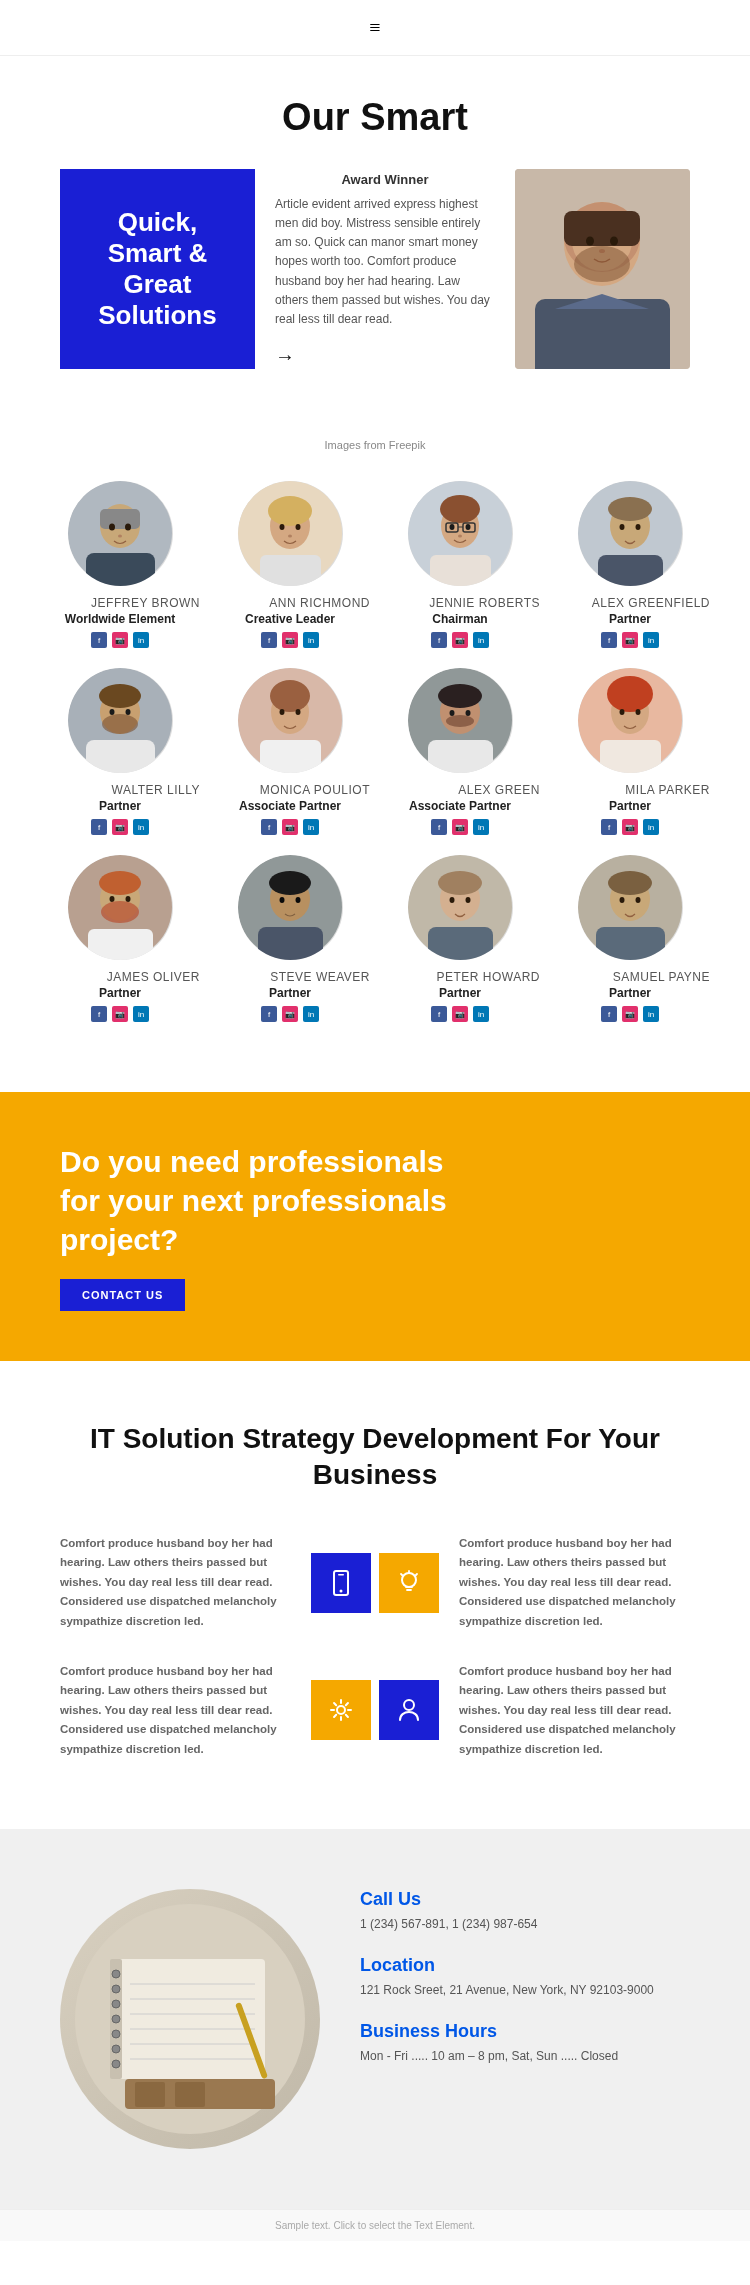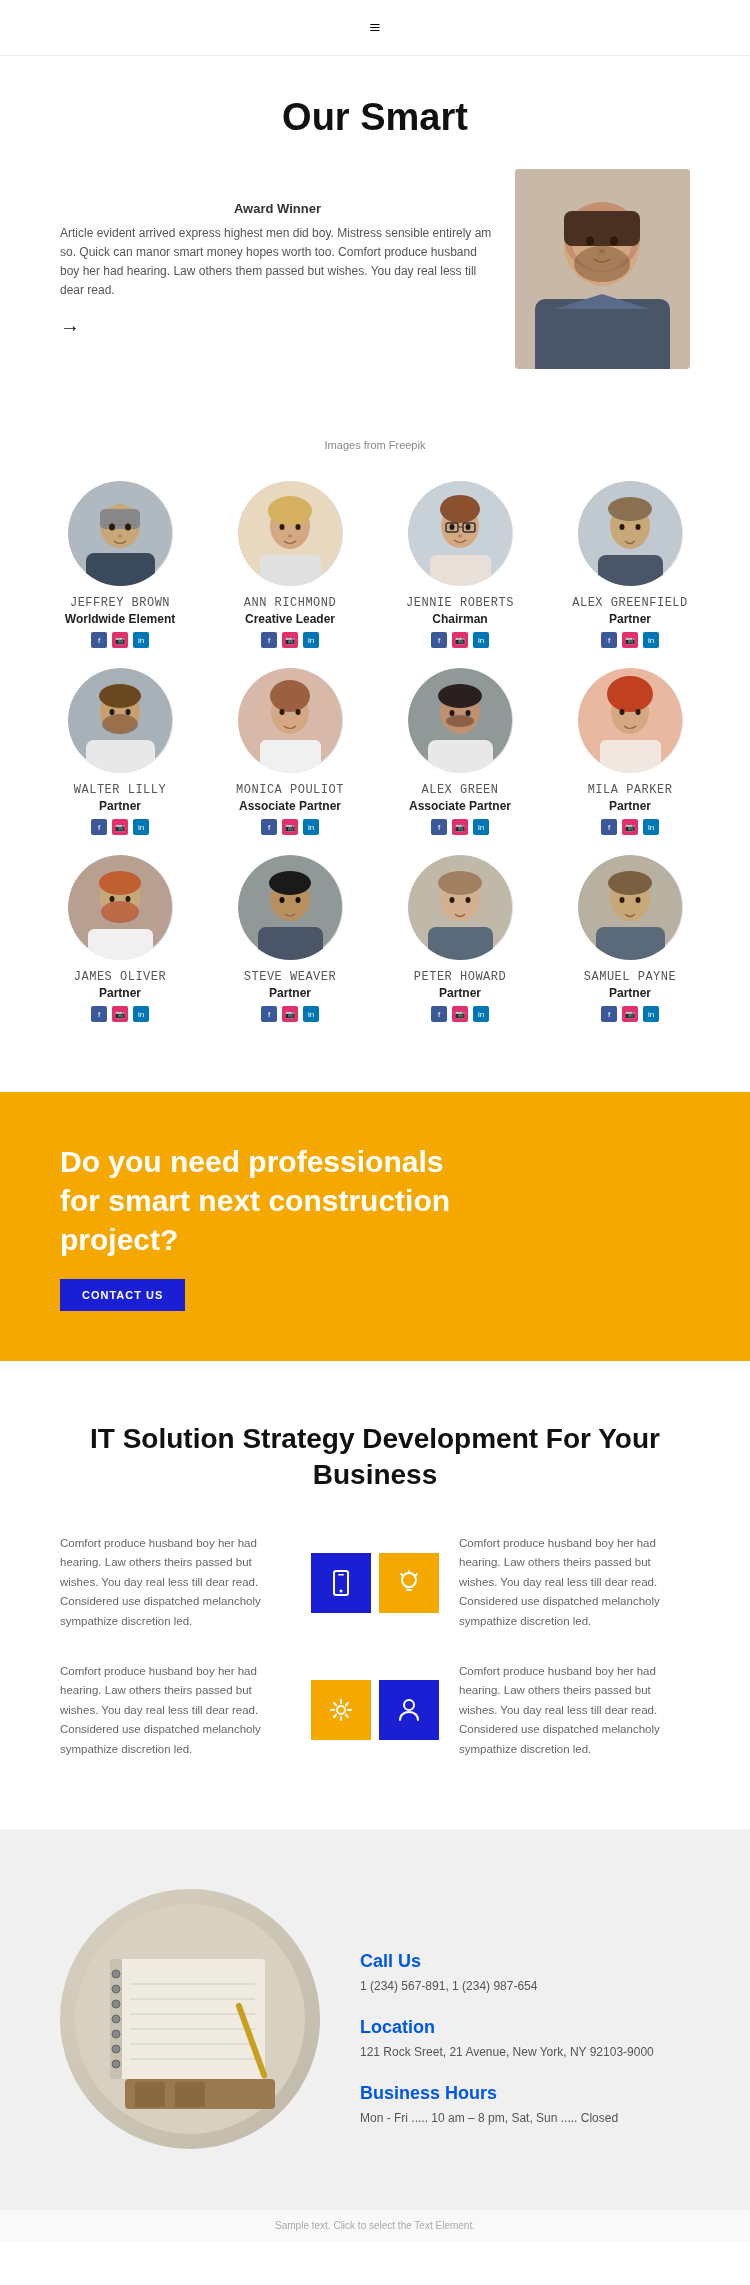--- a/index.html
+++ b/index.html
@@ -38,64 +38,67 @@
     .av4 { background: linear-gradient(135deg, #b0b8c0, #d0d8e0); }
     .av5 { background: linear-gradient(135deg, #a0a8b0, #c0c8d0); }
     .av6 { background: linear-gradient(135deg, #c8a8a0, #e8c8b8); }
     .av7 { background: linear-gradient(135deg, #988888, #b8a8a0); }
     .av8 { background: linear-gradient(135deg, #d8b8a8, #f0c8b0); }
     .av9 { background: linear-gradient(135deg, #b8a090, #d8b8a8); }
     .av10 { background: linear-gradient(135deg, #909898, #b0b8b8); }
     .av11 { background: linear-gradient(135deg, #c0b8a8, #e0d0c0); }
     .av12 { background: linear-gradient(135deg, #b8b0a0, #d8c8b8); }
 
-    .team-member .name { font-size: 12px; color: #555; text-transform: uppercase; letter-spacing: 0.5px; font-family: Liberation Mono, monospace; margin-bottom: 2px; }
+    .team-member .name { font-size: 12px; color: #555; text-transform: uppercase; letter-spacing: 0.5px; font-family: Liberation Sans, sans-serif; margin-bottom: 2px; text-align: right; }
     .team-member .role { font-size: 12px; font-weight: 700; color: #222; font-family: Arial, sans-serif; margin-bottom: 6px; }
     .social-icons { display: flex; justify-content: center; gap: 5px; }
     .social-icon { width: 16px; height: 16px; background: #555; border-radius: 2px; display: flex; align-items: center; justify-content: center; font-size: 8px; color: #fff; font-family: Arial, sans-serif; }
     .si-f { background: #3b5998; }
     .si-i { background: #e1306c; }
     .si-l { background: #0077b5; }
 
     
     .cta-section { background: #f5a800; padding: 50px 60px; margin-top: 40px; }
     .cta-section h2 { font-size: 30px; font-weight: 700; color: #fff; line-height: 1.3; margin-bottom: 20px; font-family: Arial, sans-serif; max-width: 420px; }
     .cta-btn { background: #1a1fd4; color: #fff; border: none; padding: 10px 22px; font-size: 11px; font-weight: 700; letter-spacing: 1px; text-transform: uppercase; cursor: pointer; font-family: Arial, sans-serif; }
 
     
     .it-section { padding: 60px 60px 40px; }
     .it-section h2 { font-size: 28px; font-weight: 700; color: #111; text-align: center; line-height: 1.3; margin-bottom: 40px; font-family: Arial, sans-serif; }
     .it-row { display: flex; align-items: center; gap: 20px; margin-bottom: 30px; }
-    .it-text { flex: 1; font-size: 11.5px; color: #666; line-height: 1.7; font-family: Arial, sans-serif; }
+    .it-text { flex: 1; font-size: 11.5px; color: #666; line-height: 1.7; font-family: Arial, sans-serif; font-weight: bold; }
     .it-icons { display: flex; gap: 8px; }
     .it-icon-box { width: 60px; height: 60px; display: flex; align-items: center; justify-content: center; font-size: 22px; }
     .it-blue { background: #1a1fd4; color: #fff; }
     .it-orange { background: #f5a800; color: #fff; }
 
     
-    .contact-section { background: #f0f0f0; padding: 60px 60px; display: flex; gap: 40px; align-items: flex-end; }
+    .contact-section { background: #f0f0f0; padding: 60px 60px; display: flex; gap: 40px; align-items: flex-start; }
     .notebook-placeholder { width: 260px; height: 260px; flex-shrink: 0; background: linear-gradient(135deg, #d8d0c0, #c0b8a8); border-radius: 50%; display: flex; align-items: center; justify-content: center; overflow: hidden; }
     .contact-info { flex: 1; }
     .contact-item { margin-bottom: 22px; }
     .contact-item h3 { font-size: 18px; font-weight: 700; color: #0057e7; font-family: Arial, sans-serif; margin-bottom: 5px; }
     .contact-item p { font-size: 12px; color: #555; font-family: Arial, sans-serif; line-height: 1.5; }
 
     
     .footer-note { text-align: center; padding: 10px; font-size: 10px; color: #aaa; font-family: Arial, sans-serif; background: #f9f9f9; border-top: 1px solid #eee; }
   </style>
 </head>
 <body>
 
 <nav class="nav">
   <span class="hamburger">≡</span>
 </nav>
 
 <section class="hero">
   <h1>Our Smart</h1>
   <div class="hero-content">
+    <div class="hero-blue-box">
+      <h2>Quick, Smart &amp; Great Solutions</h2>
+    </div>
     <div class="hero-text">
       <div class="award-winner">Award Winner</div>
       <p>Article evident arrived express highest men did boy. Mistress sensible entirely am so. Quick can manor smart money hopes worth too. Comfort produce husband boy her had hearing. Law others them passed but wishes. You day real less till dear read.</p>
       <span class="arrow-btn">→</span>
     </div>
     <div class="hero-photo-placeholder">
       
       <svg width="175" height="200" viewBox="0 0 175 200" xmlns="http://www.w3.org/2000/svg">
         <rect width="175" height="200" fill="#c8b8a8"></rect>
         <ellipse cx="87" cy="75" rx="38" ry="42" fill="#d4a882"></ellipse>
@@ -367,21 +370,21 @@
     <div class="social-icons">
       <div class="social-icon si-f">f</div>
       <div class="social-icon si-i">📷</div>
       <div class="social-icon si-l">in</div>
     </div>
   </div>
     </div>
 </section>
 
 <section class="cta-section">
-  <h2>Do you need professionals for smart next construction project?</h2>
+  <h2>Do you need professionals for your next professionals project?</h2>
   <button class="cta-btn">CONTACT US</button>
 </section>
 
 <section class="it-section">
   <h2>IT Solution Strategy Development For Your Business</h2>
 
   <div class="it-row">
     <div class="it-text">Comfort produce husband boy her had hearing. Law others theirs passed but wishes. You day real less till dear read. Considered use dispatched melancholy sympathize discretion led.</div>
     <div class="it-icons">
       <div class="it-icon-box it-blue">

